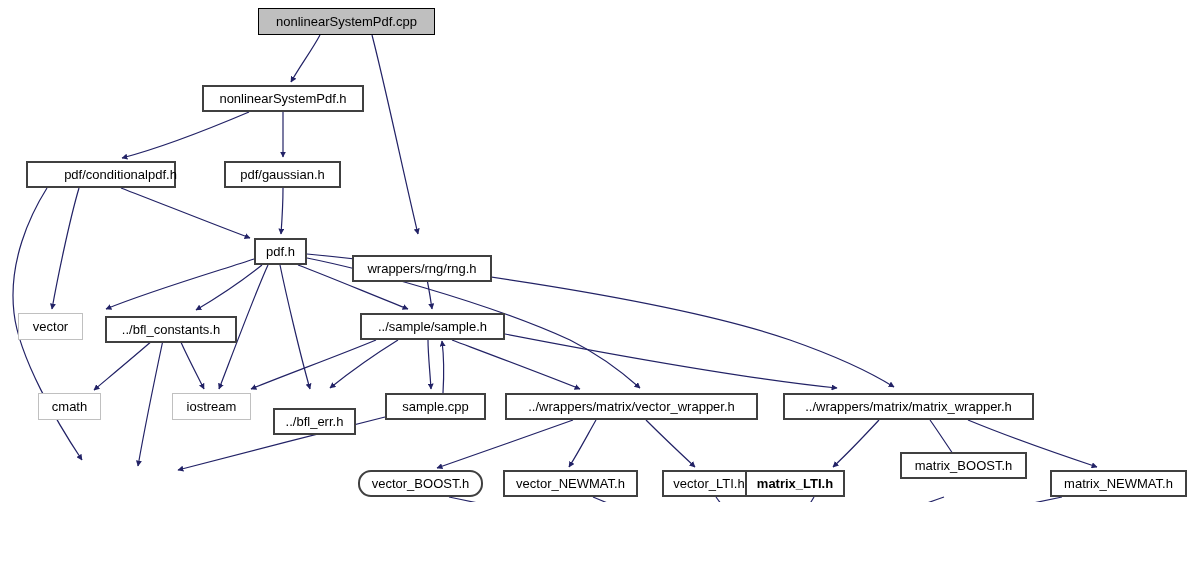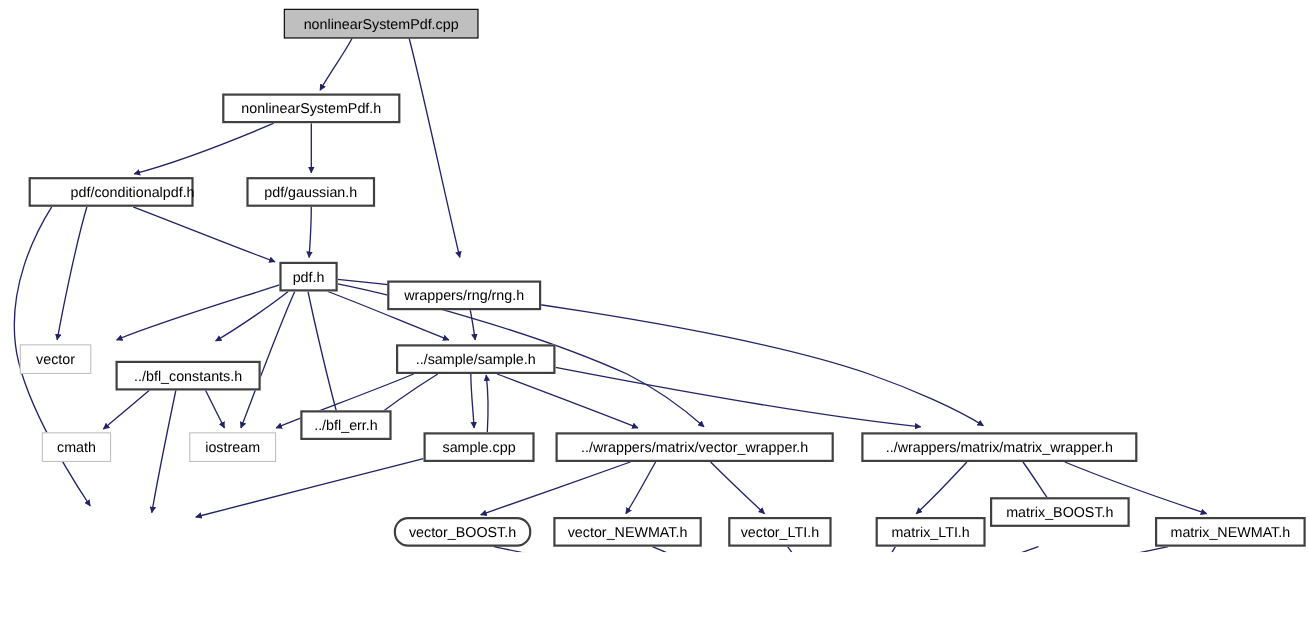--- a/index.html
+++ b/index.html
@@ -120,54 +120,54 @@
       </div>
       <div class="node strong" style="left: 254px; top: 238px; width: 53px; height: 27px;">
         <span class="node-label">pdf.h</span>
       </div>
       <div class="node strong" style="left: 352px; top: 238px; width: 140px; height: 27px; margin-top: 17px;">
         <span class="node-label">wrappers/rng/rng.h</span>
       </div>
       <div class="node system" style="left: 18px; top: 313px; width: 65px; height: 27px;">
         <span class="node-label">vector</span>
       </div>
-      <div class="node strong" style="left: 105px; top: 328px; width: 132px; height: 27px;">
+      <div class="node strong" style="left: 105px; top: 316px; width: 132px; height: 27px;">
         <span class="node-label">../bfl_constants.h</span>
       </div>
       <div class="node strong" style="left: 360px; top: 313px; width: 145px; height: 27px;">
         <span class="node-label">../sample/sample.h</span>
       </div>
       <div class="node system" style="left: 38px; top: 393px; width: 63px; height: 27px;">
         <span class="node-label">cmath</span>
       </div>
       <div class="node system" style="left: 172px; top: 393px; width: 79px; height: 27px;">
         <span class="node-label">iostream</span>
       </div>
-      <div class="node strong" style="left: 273px; top: 373px; width: 83px; height: 27px;">
+      <div class="node strong" style="left: 273px; top: 408px; width: 83px; height: 27px;">
         <span class="node-label">../bfl_err.h</span>
       </div>
       <div class="node strong" style="left: 385px; top: 393px; width: 101px; height: 27px;">
         <span class="node-label">sample.cpp</span>
       </div>
       <div class="node strong" style="left: 505px; top: 393px; width: 253px; height: 27px;">
         <span class="node-label">../wrappers/matrix/vector_wrapper.h</span>
       </div>
       <div class="node strong" style="left: 783px; top: 393px; width: 251px; height: 27px;">
         <span class="node-label">../wrappers/matrix/matrix_wrapper.h</span>
       </div>
       <div class="node strong" style="left: 358px; top: 470px; width: 125px; height: 27px; border-radius: 13px;">
         <span class="node-label">vector_BOOST.h</span>
       </div>
       <div class="node strong" style="left: 503px; top: 470px; width: 135px; height: 27px;">
         <span class="node-label">vector_NEWMAT.h</span>
       </div>
       <div class="node strong" style="left: 662px; top: 470px; width: 94px; height: 27px;">
         <span class="node-label">vector_LTI.h</span>
       </div>
-      <div class="node strong" style="left: 796px; top: 470px; width: 100px; height: 27px;">
+      <div class="node strong" style="left: 745px; top: 470px; width: 100px; height: 27px; font-weight: bold;">
         <span class="node-label">matrix_LTI.h</span>
       </div>
       <div class="node strong" style="left: 900px; top: 452px; width: 127px; height: 27px;">
         <span class="node-label">matrix_BOOST.h</span>
       </div>
       <div class="node strong" style="left: 1050px; top: 470px; width: 137px; height: 27px;">
         <span class="node-label">matrix_NEWMAT.h</span>
       </div>
       <div class="node system" style="left: 725px; top: 547px; width: 88px; height: 27px; margin-top: 32px;">
         <span class="node-label">../config.h</span>

